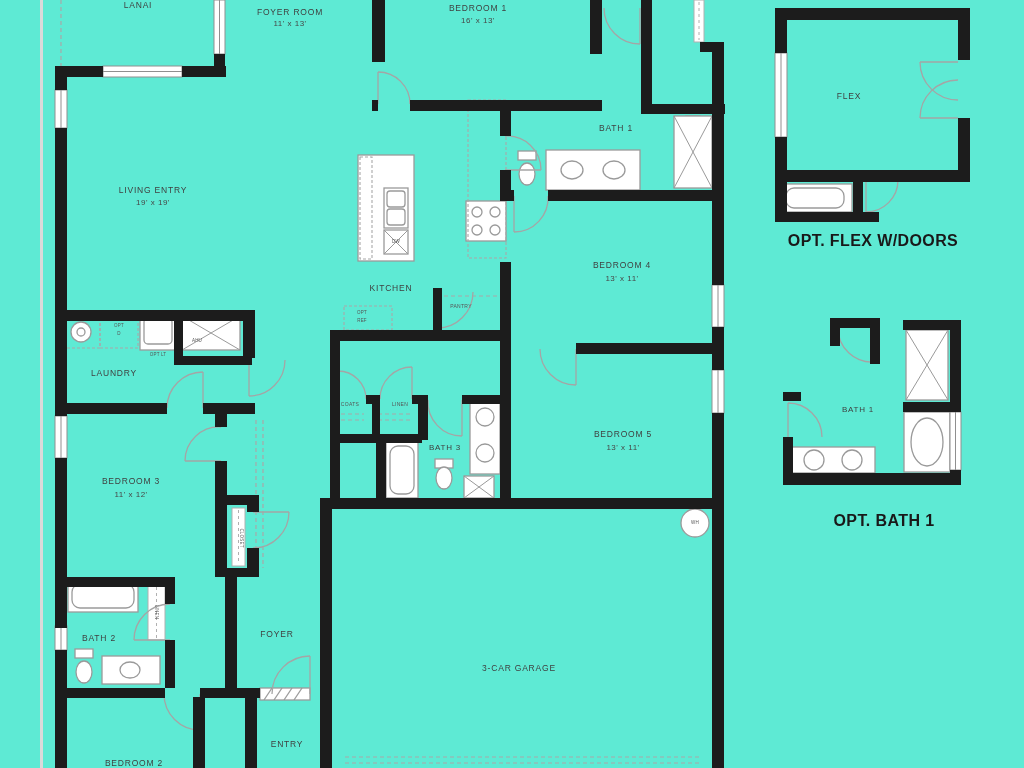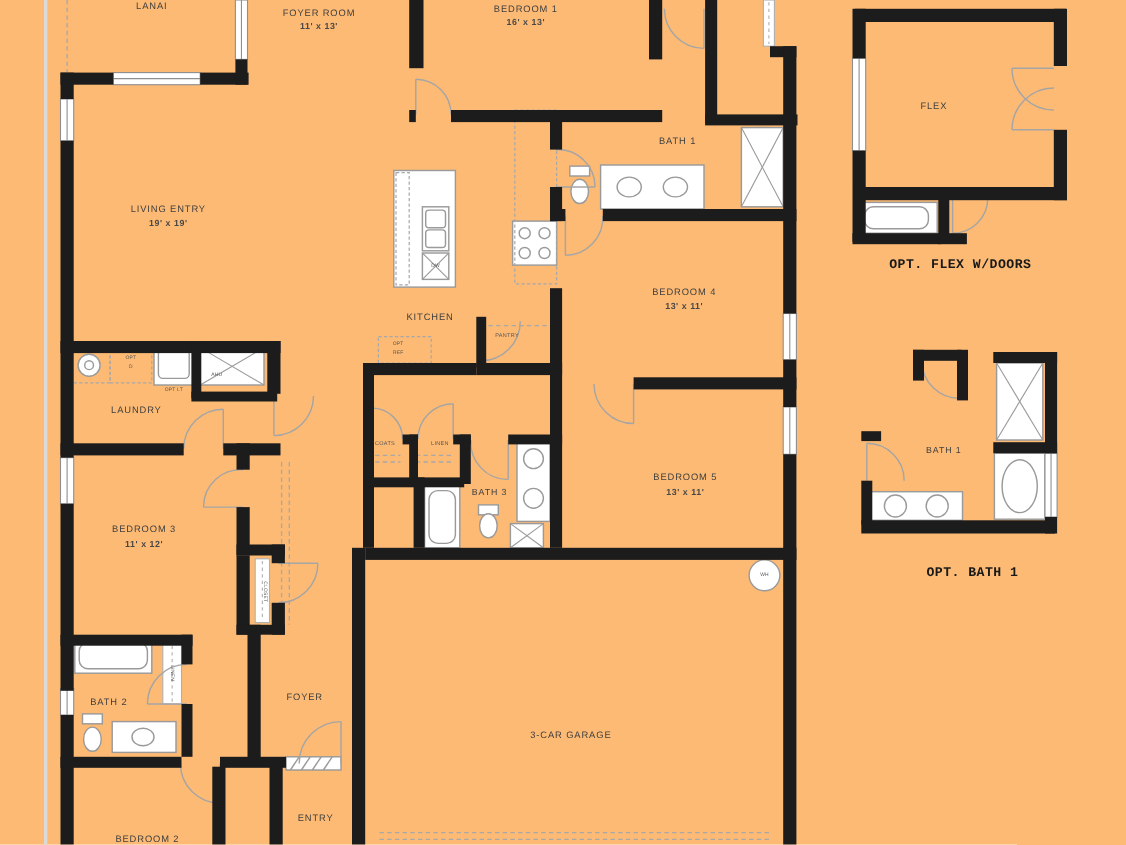--- a/index.html
+++ b/index.html
@@ -1,27 +1,27 @@
 <!DOCTYPE html>
 <html><head>
 <meta charset="utf-8">
 <style>
   html,body{margin:0;padding:0;background:#fff;}
-  #page{position:relative;width:1024px;height:768px;background:#fdba74;overflow:hidden;
+  #page{position:relative;width:1024px;height:768px;background:#5eead4;overflow:hidden;
         font-family:"Liberation Sans",sans-serif;}
   #drawing{position:absolute;left:0;top:0;}
   .lbl,.lbl-dim,.lbl-tiny,.lbl-micro,.lbl-caption{
     position:absolute;transform:translate(-50%,-50%);white-space:nowrap;
     color:#3f3f3f;text-align:center;letter-spacing:.8px;line-height:1;}
   .lbl{font-size:8.5px;}
-  .lbl-dim{font-size:8px;letter-spacing:.5px;color:#474747;font-weight:bold;}
+  .lbl-dim{font-size:8px;letter-spacing:.5px;color:#474747;}
   .lbl-tiny{font-size:5px;letter-spacing:.3px;color:#555;}
   .lbl-micro{font-size:4.5px;letter-spacing:.2px;color:#555;}
   .lbl-vert{transform:translate(-50%,-50%) rotate(90deg);}
-  .lbl-caption{font-size:12px;font-weight:600;color:#191919;letter-spacing:.4px;font-family:Liberation Mono, monospace;}
+  .lbl-caption{font-size:16px;font-weight:600;color:#191919;letter-spacing:.4px;}
 </style>
 </head>
 <body>
 
 <div id="page">
   <svg id="drawing" width="1024" height="768" viewBox="0 0 1024 768">
     <rect x="40" y="0" width="3" height="768" fill="#dadada"></rect>
     <g id="g-fixtures" fill="#ffffff" stroke="#9a9a9a" stroke-width="1.3">
 
       <rect x="358" y="155" width="56" height="106"></rect>
@@ -273,21 +273,21 @@
   <div class="lbl-dim" style="left:478px;top:21px">16' x 13'</div>
   <div class="lbl" style="left:616px;top:128px">BATH 1</div>
   <div class="lbl" style="left:153px;top:190px">LIVING ENTRY</div>
   <div class="lbl-dim" style="left:153px;top:203px">19' x 19'</div>
   <div class="lbl" style="left:391px;top:288px">KITCHEN</div>
   <div class="lbl-tiny" style="left:461px;top:306px">PANTRY</div>
   <div class="lbl" style="left:622px;top:265px">BEDROOM 4</div>
   <div class="lbl-dim" style="left:622px;top:279px">13' x 11'</div>
   <div class="lbl" style="left:623px;top:434px">BEDROOM 5</div>
   <div class="lbl-dim" style="left:623px;top:448px">13' x 11'</div>
-  <div class="lbl" style="left:124px;top:373px">LAUNDRY</div>
+  <div class="lbl" style="left:114px;top:373px">LAUNDRY</div>
   <div class="lbl" style="left:131px;top:481px">BEDROOM 3</div>
   <div class="lbl-dim" style="left:131px;top:495px">11' x 12'</div>
   <div class="lbl" style="left:445px;top:448px;font-size:8px">BATH 3</div>
   <div class="lbl" style="left:99px;top:638px">BATH 2</div>
   <div class="lbl" style="left:277px;top:634px">FOYER</div>
   <div class="lbl" style="left:519px;top:668px">3-CAR GARAGE</div>
   <div class="lbl" style="left:287px;top:744px">ENTRY</div>
   <div class="lbl" style="left:134px;top:763px">BEDROOM 2</div>
 
   <div class="lbl-tiny" style="left:350px;top:404px">COATS</div>

